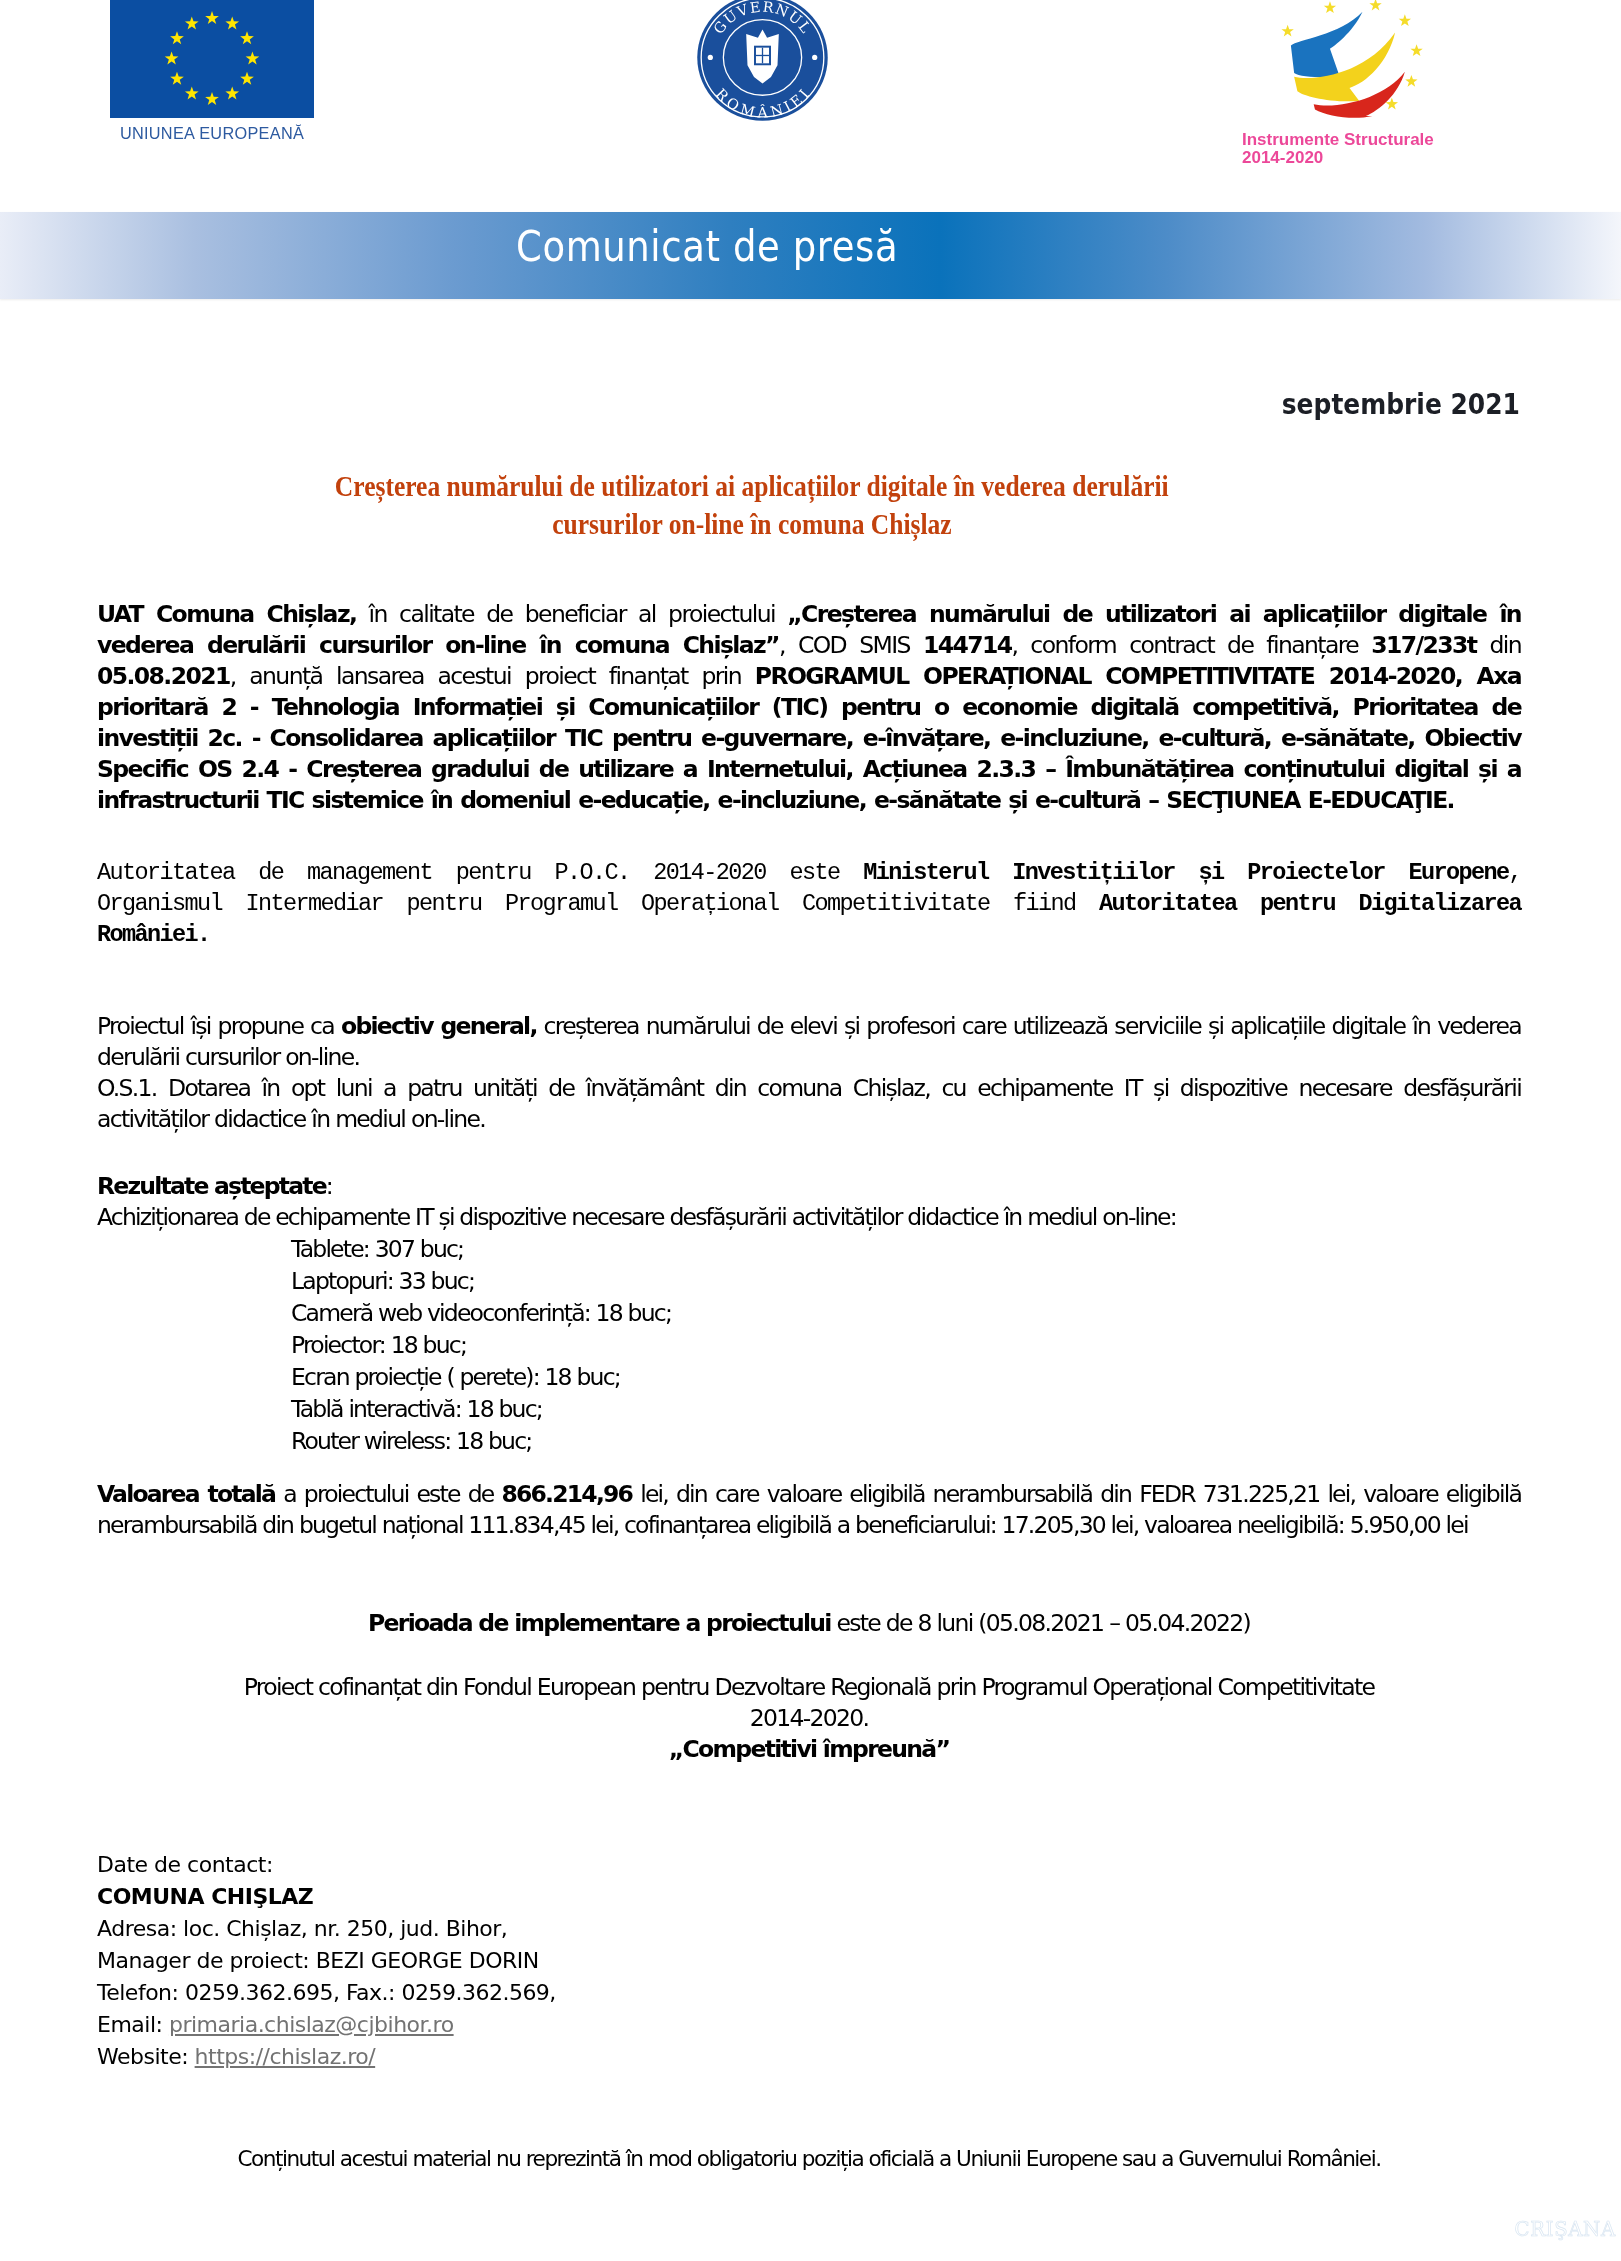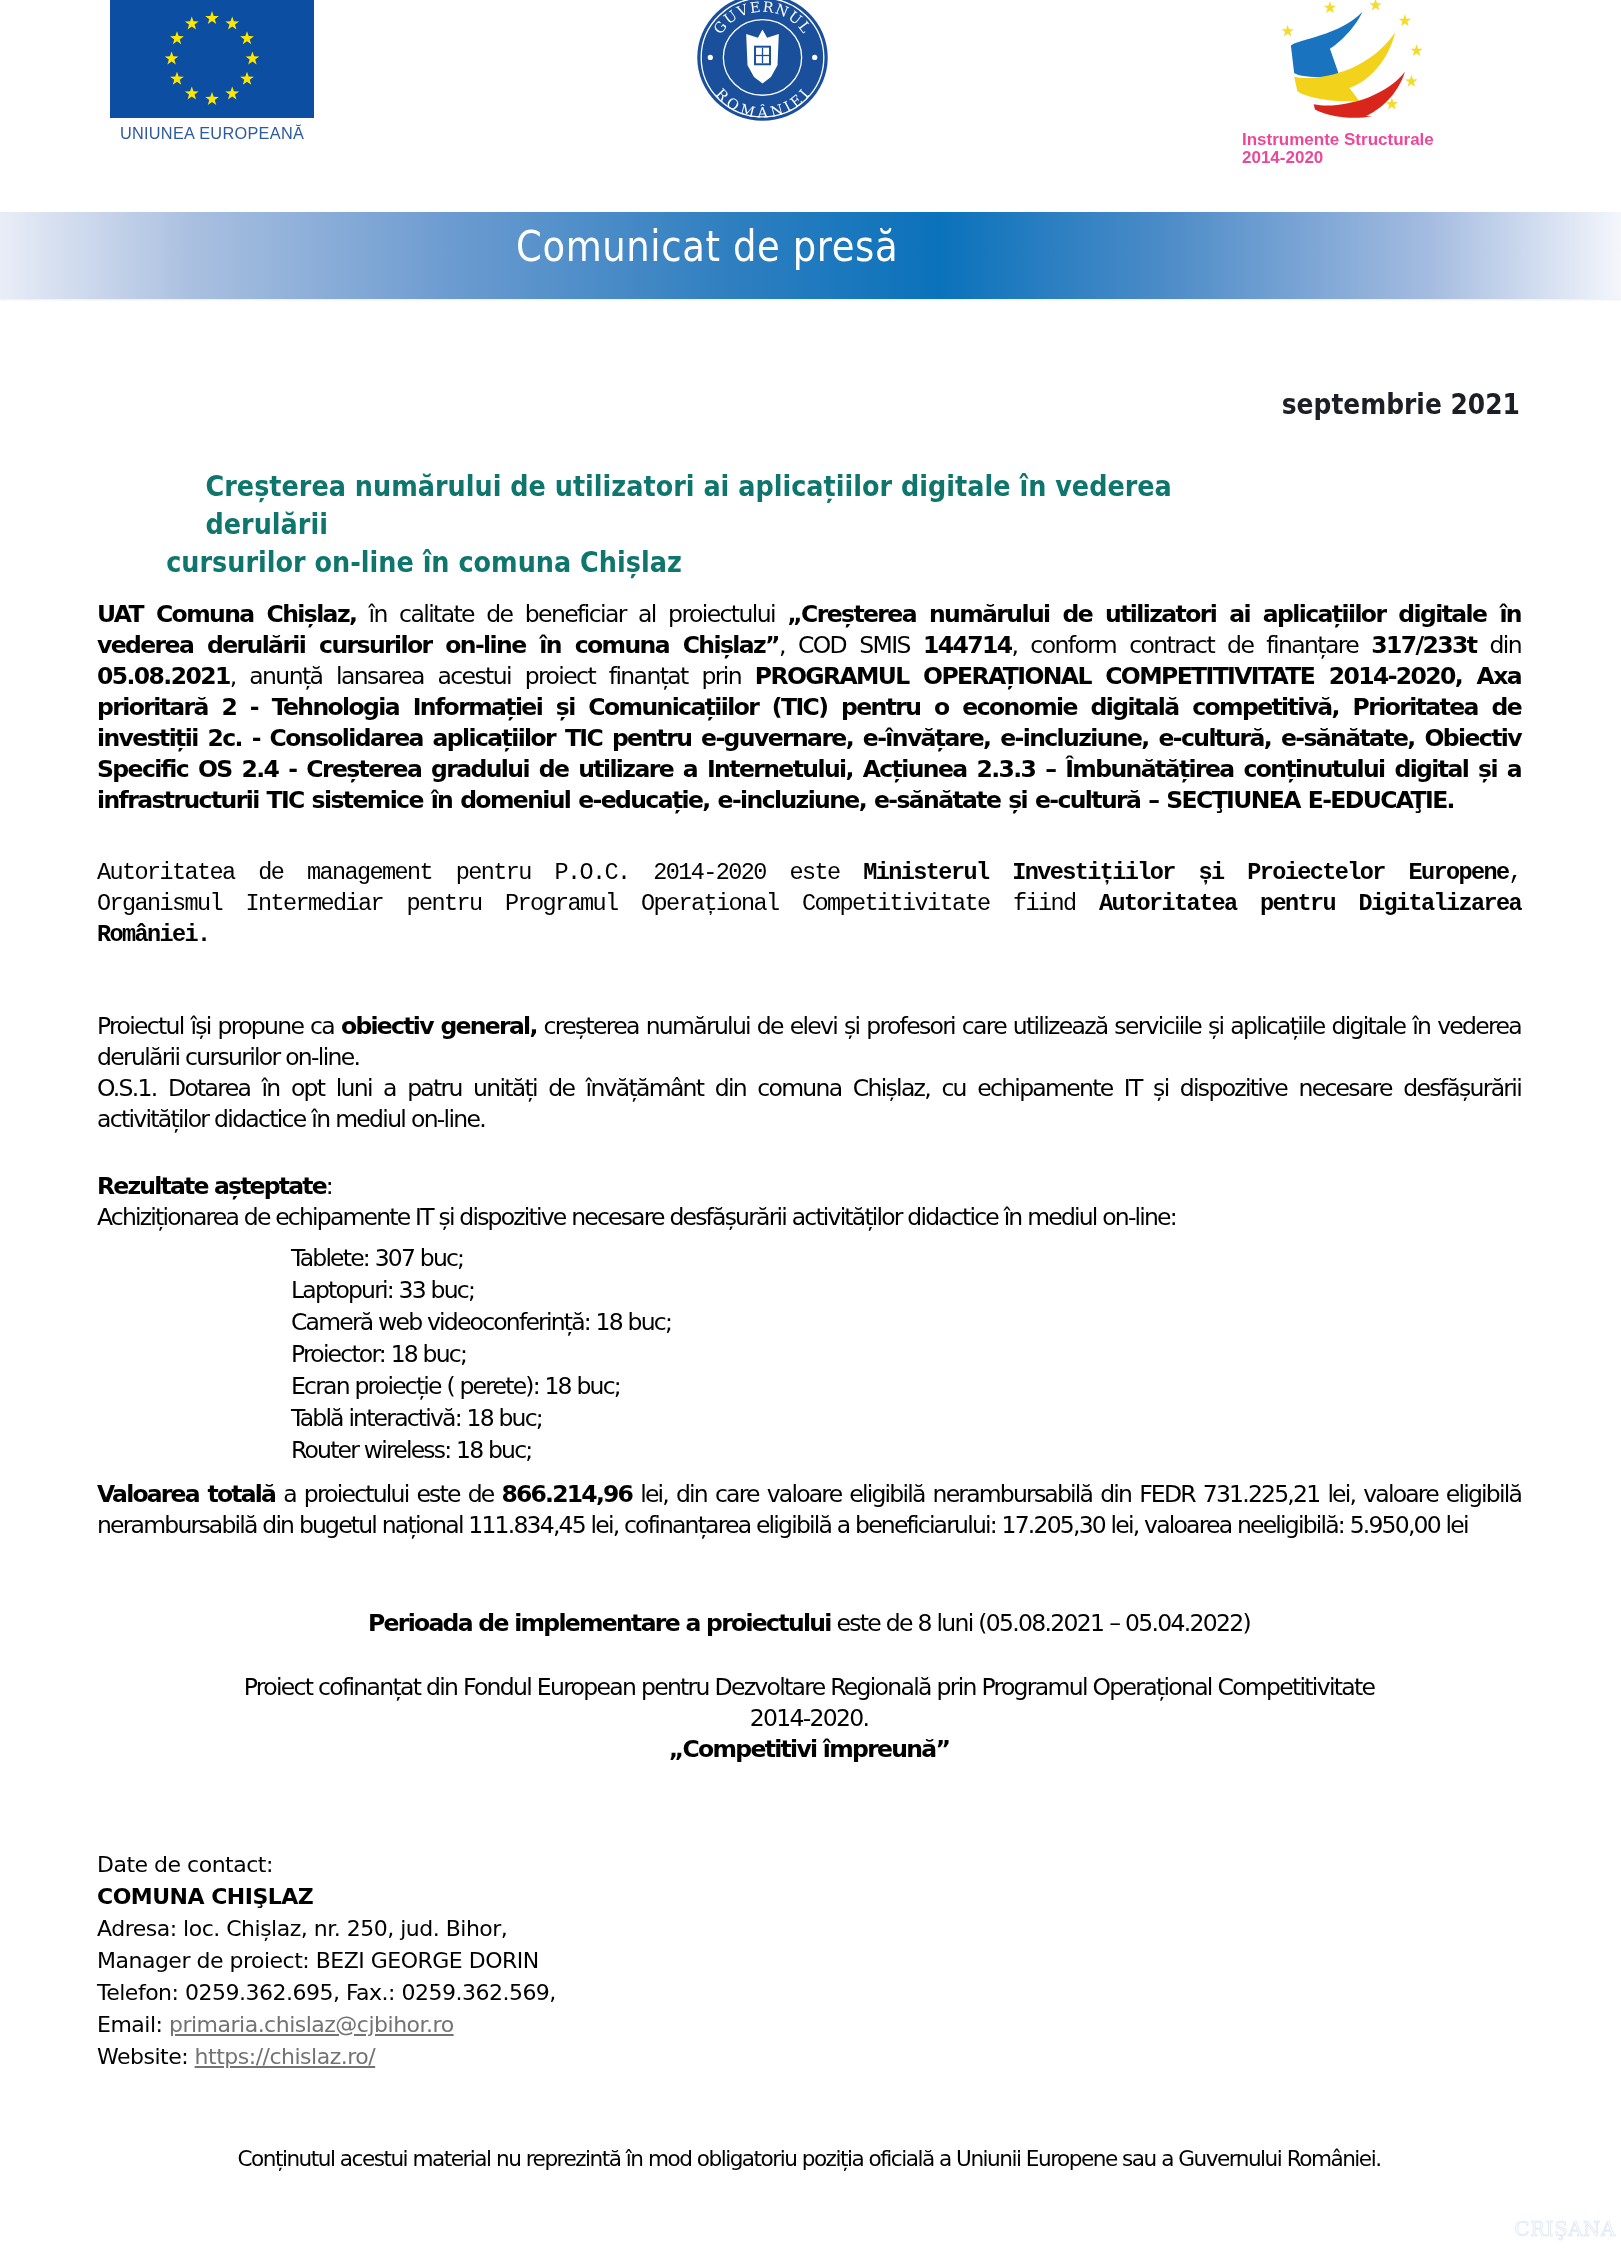--- a/index.html
+++ b/index.html
@@ -39,38 +39,38 @@
     font-family: "DejaVu Sans", sans-serif; font-size: 43px; color: #ffffff; letter-spacing: 0.7px;
     transform: scaleX(0.86); transform-origin: left center;
   }
 
   
   #press-date {
     right: 101px; top: 387px; font-weight: bold; font-size: 29px; color: #1c1f26;
     transform: scaleX(0.86); transform-origin: right center;
   }
   #doc-title {
-    left: 131px; top: 467px; width: 1242px; 
-    font-weight: bold; font-size: 29px; line-height: 38px; color: #0f766e;
+    left: 131px; top: 467px; width: 1242px; text-align: center;
+    font-weight: bold; font-size: 29px; line-height: 38px; color: #c2410c; font-family: Liberation Serif, serif;
   }
   #doc-title span { display: inline-block; transform: scaleX(0.88); }
 
   
   .body-block {
     position: absolute; left: 97px; width: 1424px;
     font-size: 23.5px; line-height: 31px; text-align: justify;
   }
   b { font-weight: bold; }
   p { margin: 0; }
 
   #para-intro { top: 599px; letter-spacing: -1.6px; word-spacing: 1.3px; }
   #para-authority { top: 857px; letter-spacing: -1.6px; font-family: Liberation Mono, monospace; }
   #para-objective { top: 979px; letter-spacing: -1.7px; margin-top: 32px; }
   #results-block { top: 1171px; letter-spacing: -1.8px; }
-  #results-list { margin: 9px 0 0 194px; padding: 0; list-style: none; }
+  #results-list { margin: 0 0 0 194px; padding: 0; list-style: none; }
   #results-list li { line-height: 32px; }
   #value-block { top: 1479px; letter-spacing: -1.8px; }
   #period-block { top: 1608px; letter-spacing: -1.7px; }
   #cofinance-block {
     position: absolute; left: 97px; width: 1424px; top: 1672px; text-align: center;
     font-size: 23.5px; line-height: 31px; letter-spacing: -1.7px;
   }
 
   #contact-block {
     position: absolute; left: 97px; top: 1849px; font-size: 22px; line-height: 32px;

